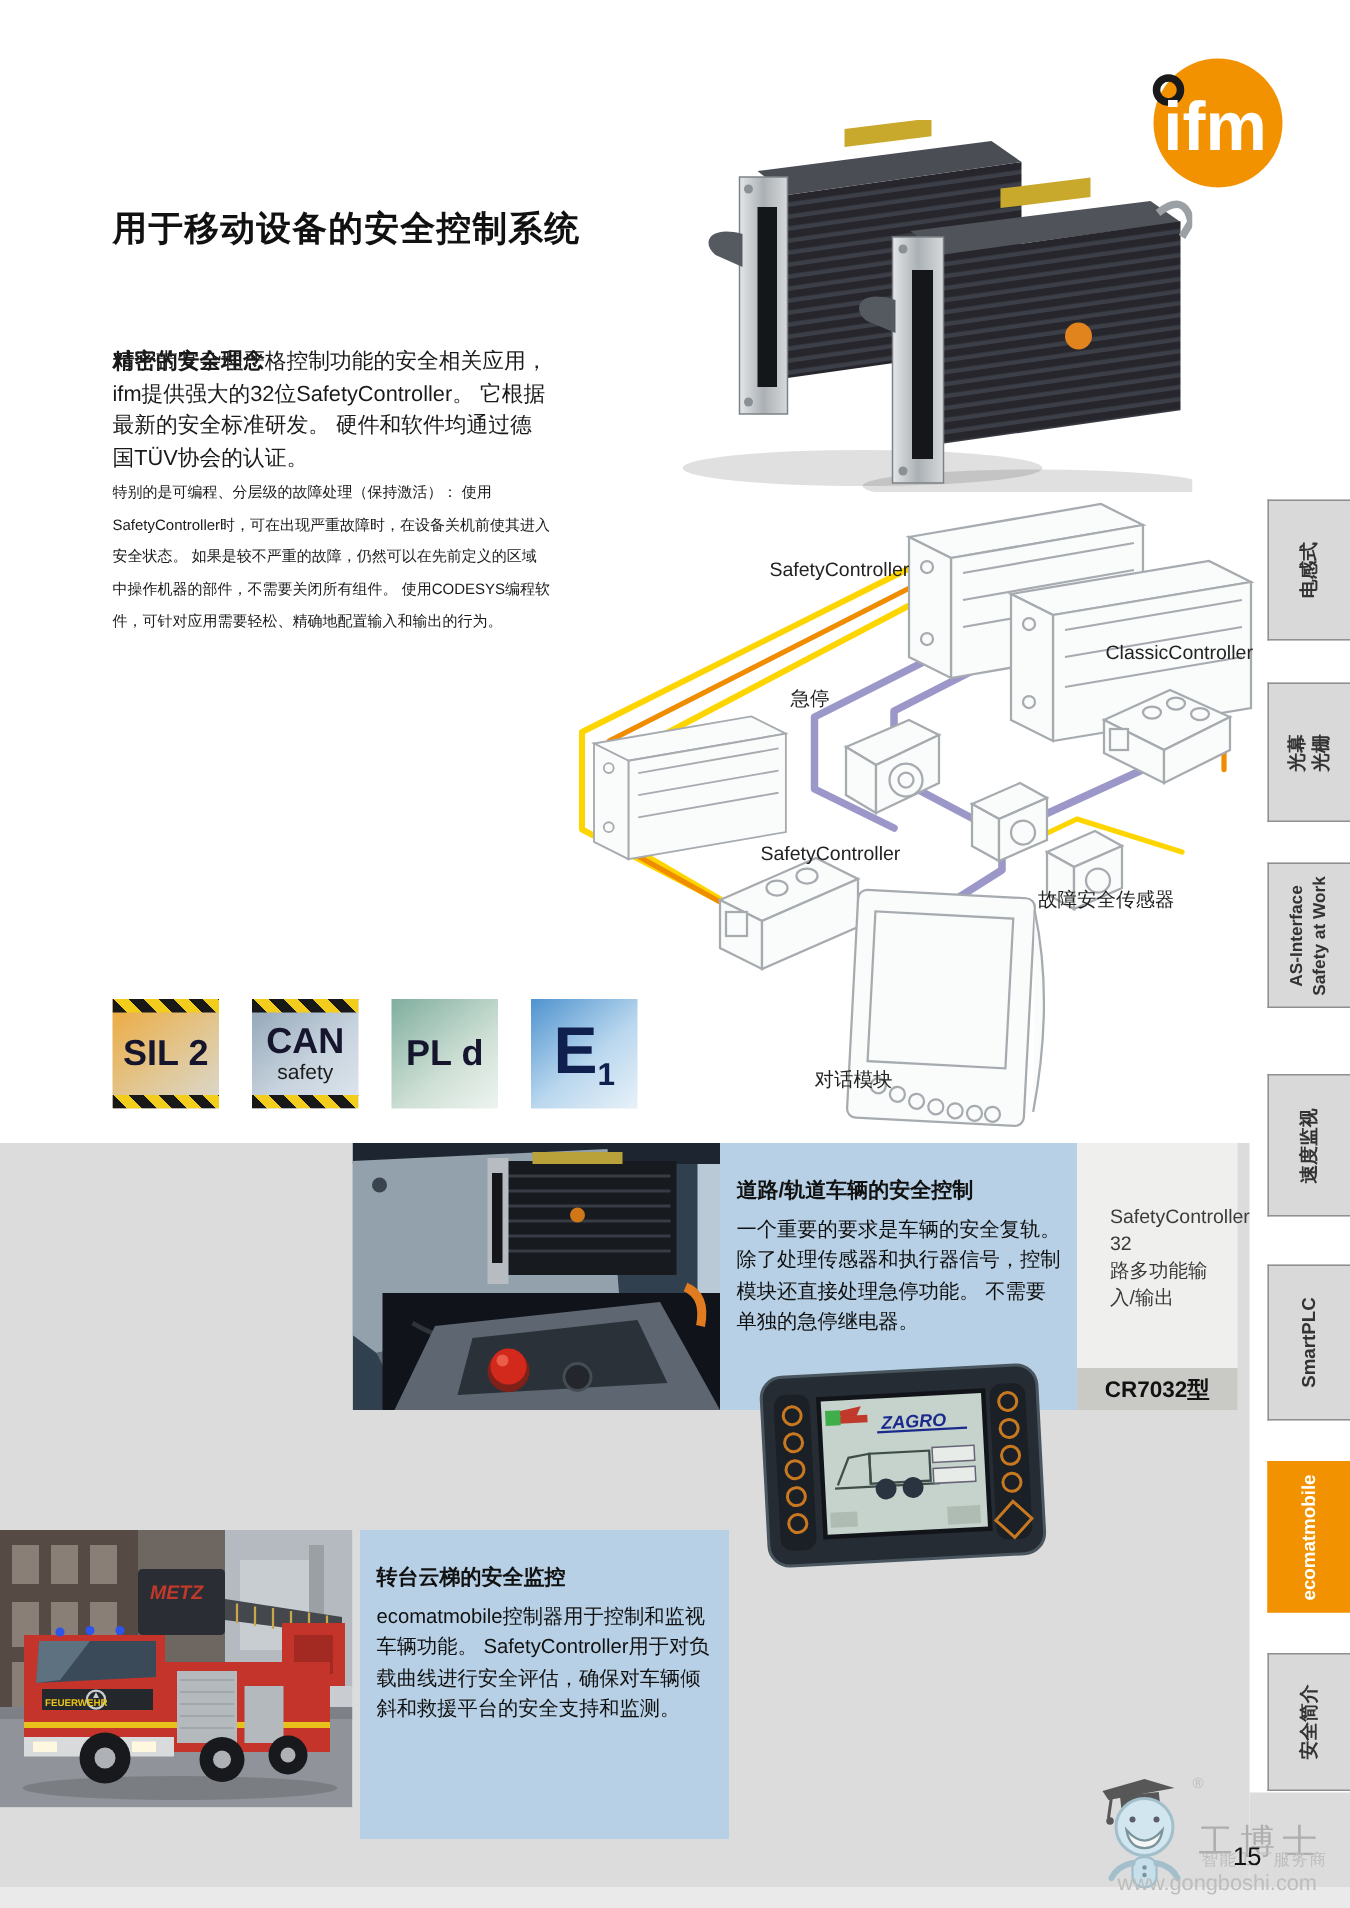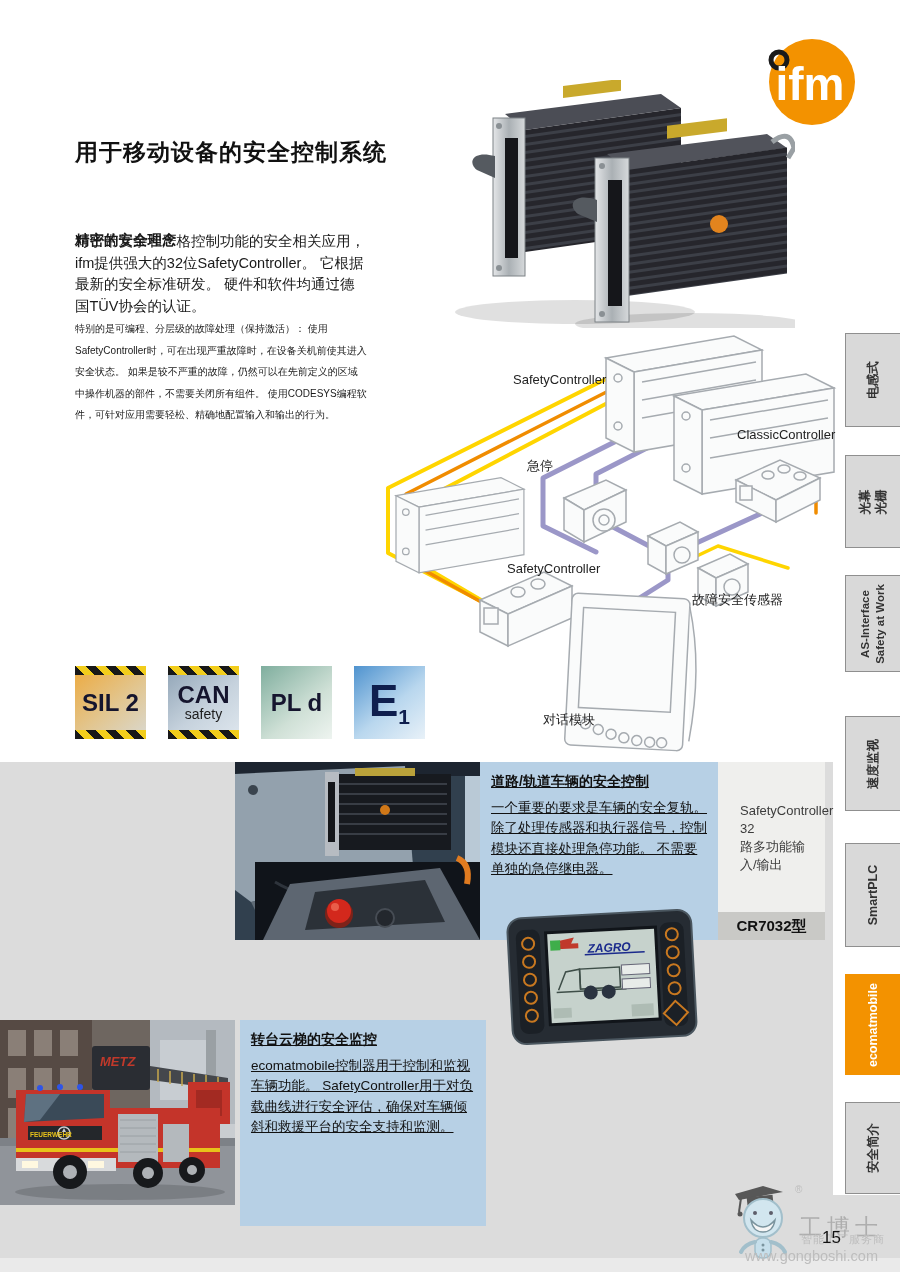--- a/index.html
+++ b/index.html
@@ -41,21 +41,21 @@
              font-size:12.5px;font-weight:bold;color:#333;text-align:center;white-space:pre-line;line-height:1.3;}
   .tab-active{background:#f39200;border-color:#f39200;}
   .tab-active .tab-label{color:#fff;}
 
   
   .gray-band{position:absolute;left:0;top:762px;width:833px;height:510px;background:#dcdcdc;}
   .gray-band-br{position:absolute;left:833px;top:1195px;width:67px;height:77px;background:#dcdcdc;}
   .bottom-strip{position:absolute;left:0;top:1258px;width:900px;height:14px;background:#eaeaea;}
 
   .photo{position:absolute;overflow:hidden;}
-  .bluebox{position:absolute;background:#b7d0e5;box-sizing:border-box;padding:9px 11px;font-size:13.5px;line-height:20.5px;color:#111;text-decoration:underline;}
+  .bluebox{position:absolute;background:#b7d0e5;box-sizing:border-box;padding:21px 11px;font-size:13.5px;line-height:20.5px;color:#111;}
   .bluebox h3{margin:0 0 6px 0;font-size:14px;font-weight:bold;}
   .prod-col{position:absolute;left:718px;top:762px;width:107px;height:150px;background:#efefed;box-sizing:border-box;
             padding:40px 8px 0 22px;font-size:13px;line-height:18px;color:#3c3c3c;white-space:pre-line;}
   .model-band{position:absolute;left:718px;top:912px;width:107px;height:28px;background:#c9c9c6;display:flex;
               align-items:center;justify-content:center;font-size:15px;font-weight:bold;color:#111;}
 
   .display-device{position:absolute;left:506px;top:910px;width:192px;height:136px;transform:rotate(-3deg);}
 
   .page-number{position:absolute;left:822px;top:1228px;font-size:17px;color:#111;z-index:9;}
 

